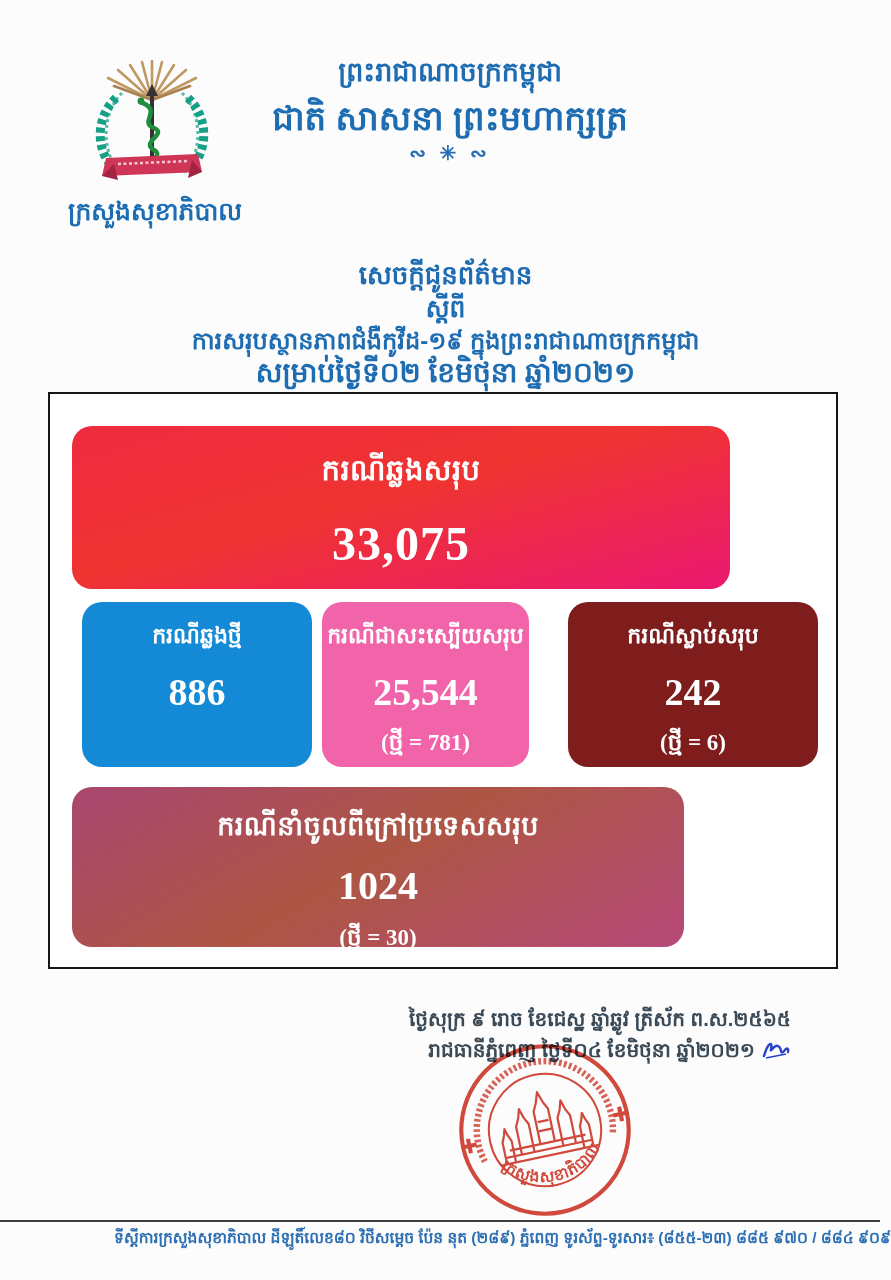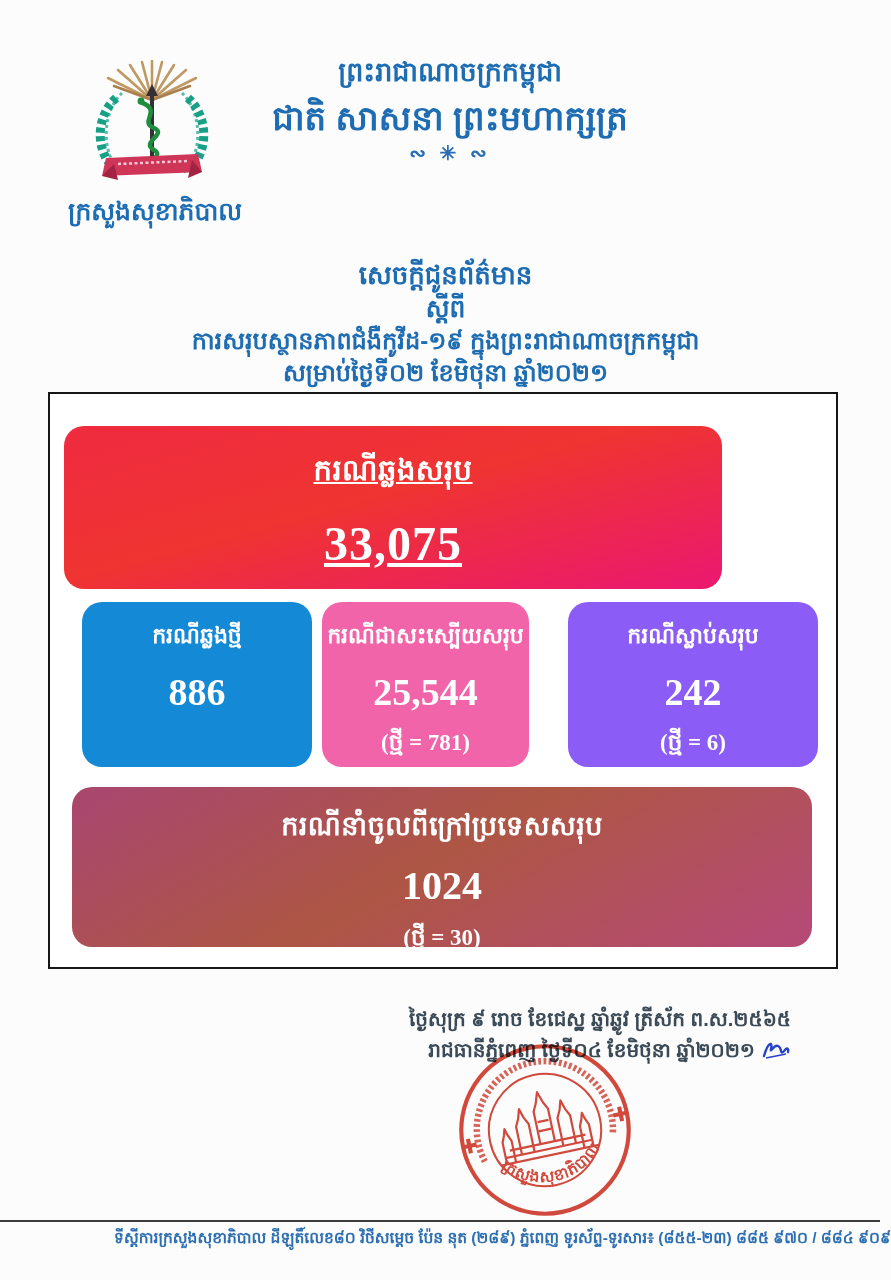--- a/index.html
+++ b/index.html
@@ -18,33 +18,33 @@
   .hdr-ornament{font-size:20px;font-weight:700;margin-top:6px;letter-spacing:4px;color:#2a6db4;}
   .logo-wrap{left:78px;top:60px;width:148px;height:138px;}
   .ministry-name{left:40px;top:196px;width:230px;text-align:center;
     color:#1d6db4;font-size:25px;font-weight:700;}
 
   
   .title-block{left:0;top:258px;width:891px;text-align:center;color:#1e6cb2;}
   .title-l1{font-size:26px;font-weight:700;line-height:34px;}
   .title-l2{font-size:25px;font-weight:700;line-height:33px;}
   .title-l3{font-size:24px;font-weight:700;line-height:32px;}
-  .title-l4{font-size:24px;font-weight:700;line-height:32px;}
+  .title-l4{font-size:28px;font-weight:700;line-height:32px;}
 
   
   .panel{left:48px;top:392px;width:790px;height:577px;background:#fff;
     border:2px solid #161616;box-sizing:border-box;}
   .card{position:absolute;border-radius:20px;color:#fff;text-align:center;
     display:flex;flex-direction:column;align-items:center;justify-content:flex-start;}
-  .card-total{left:14px;top:32px;width:658px;height:163px;
-    background:linear-gradient(165deg,#ef2c3e 8%,#ef3431 45%,#eb1a6c 96%);text-decoration:underline;}
+  .card-total{left:22px;top:32px;width:658px;height:163px;
+    background:linear-gradient(165deg,#ef2c3e 8%,#ef3431 45%,#eb1a6c 96%);}
   .card-new{left:32px;top:208px;width:230px;height:165px;background:#1489d6;}
   .card-recovered{left:272px;top:208px;width:207px;height:165px;background:#f164a9;}
-  .card-deaths{left:518px;top:208px;width:250px;height:165px;background:#8b5cf6;}
-  .card-imported{left:22px;top:393px;width:740px;height:160px;
+  .card-deaths{left:518px;top:208px;width:250px;height:165px;background:#7f1d1d;}
+  .card-imported{left:22px;top:393px;width:612px;height:160px;
     background:linear-gradient(150deg,#a9486c 5%,#ae5644 48%,#b54a74 96%);}
   .stat-label{font-size:29px;font-weight:700;margin-top:26px;letter-spacing:.5px;}
   .stat-label-sm{font-size:22px;font-weight:700;margin-top:20px;}
   .stat-value{font-family:"Liberation Serif",serif;font-weight:700;
     font-size:48px;margin-top:22px;letter-spacing:1px;}
   .stat-value-sm{font-family:"Liberation Serif",serif;font-weight:700;
     font-size:38px;margin-top:16px;}
   .stat-note{font-family:"Liberation Serif",serif;font-weight:700;
     font-size:23px;margin-top:14px;}
 

